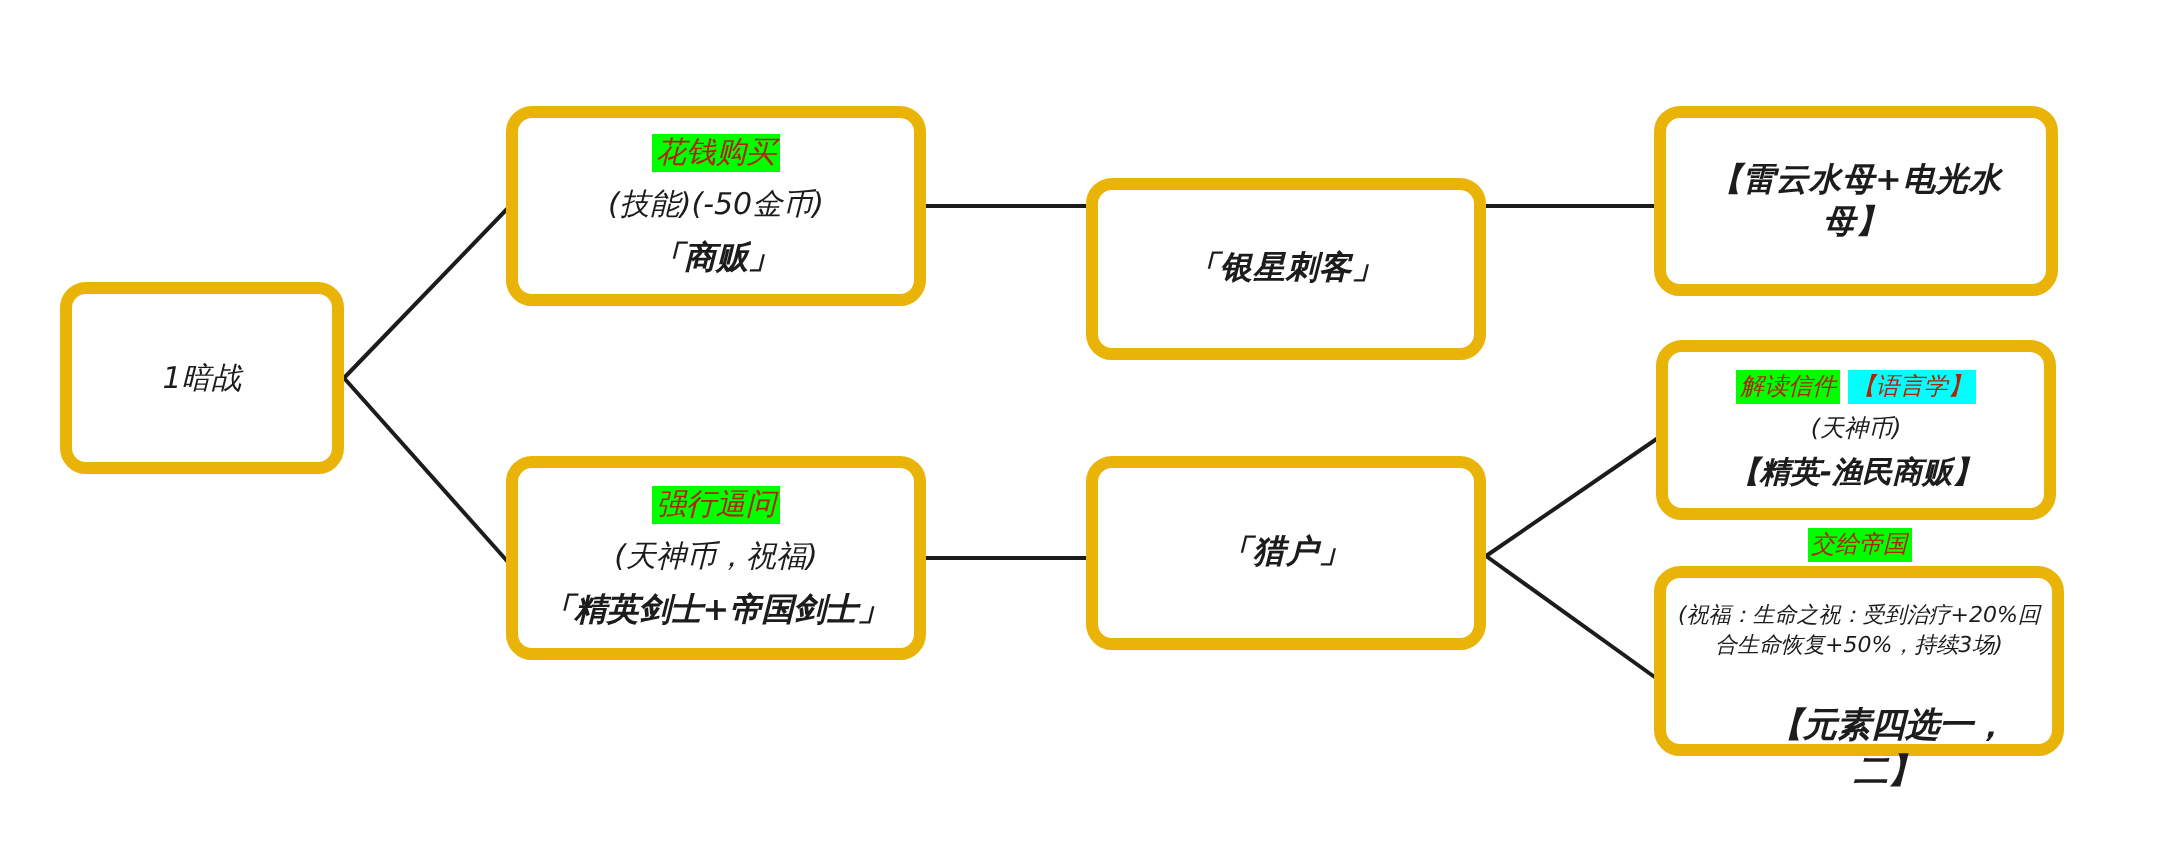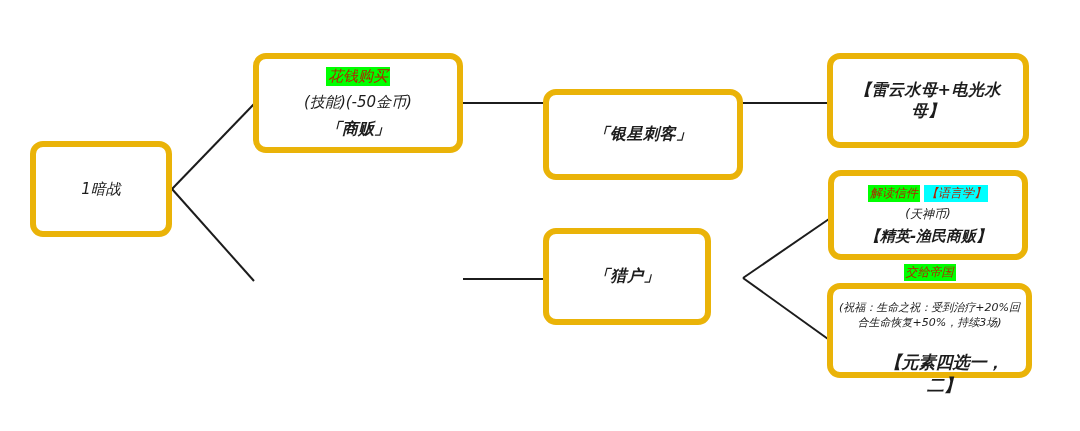--- a/index.html
+++ b/index.html
@@ -21,21 +21,21 @@
   .act{font-size:15px;}
   .det{font-size:15px;}
   .small .act,.small .det{font-size:12px;}
   .result{font-weight:700;font-size:16px;}
   
   .n-root{left:30px;top:141px;width:142px;height:96px;}
   .n-buy{left:253px;top:53px;width:210px;height:100px;}
   .n-assassin{left:543px;top:57px;width:200px;height:91px;margin-top:32px;}
   .n-jelly{left:827px;top:53px;width:202px;height:95px;text-align:center;}
   .n-interrogate{left:253px;top:228px;width:210px;height:102px;}
-  .n-hunter{left:543px;top:228px;width:168px;height:97px;}
+  .n-hunter{left:543px;top:228px;width:200px;height:97px;}
   .n-letter{left:828px;top:170px;width:200px;height:90px;gap:4px;}
   .n-empire{left:827px;top:283px;width:205px;height:95px;gap:20px;}
   .n-letter .result{font-size:15px;}
   .n-empire .det{font-size:11px;line-height:1.35;}
   .n-empire .result{font-size:17px;margin-left:29px;}
 </style>
 </head>
 <body>
 
 <div class="stage">
@@ -61,20 +61,25 @@
   </div>
 
   <div class="node n-assassin">
     <span class="title">「银星刺客」</span>
   </div>
 
   <div class="node n-jelly">
     <span class="title">【雷云水母+电光水母】</span>
   </div>
 
+  <div class="node n-interrogate">
+    <span class="act hl">强行逼问</span>
+    <span class="det">(天神币，祝福)</span>
+    <span class="result">「精英剑士+帝国剑士」</span>
+  </div>
 
   <div class="node n-hunter">
     <span class="title">「猎户」</span>
   </div>
 
   <div class="node n-letter small">
     <span class="act"><span class="hl">解读信件</span> <span class="hl-cyan">【语言学】</span></span>
     <span class="det">(天神币)</span>
     <span class="result">【精英-渔民商贩】</span>
   </div>

